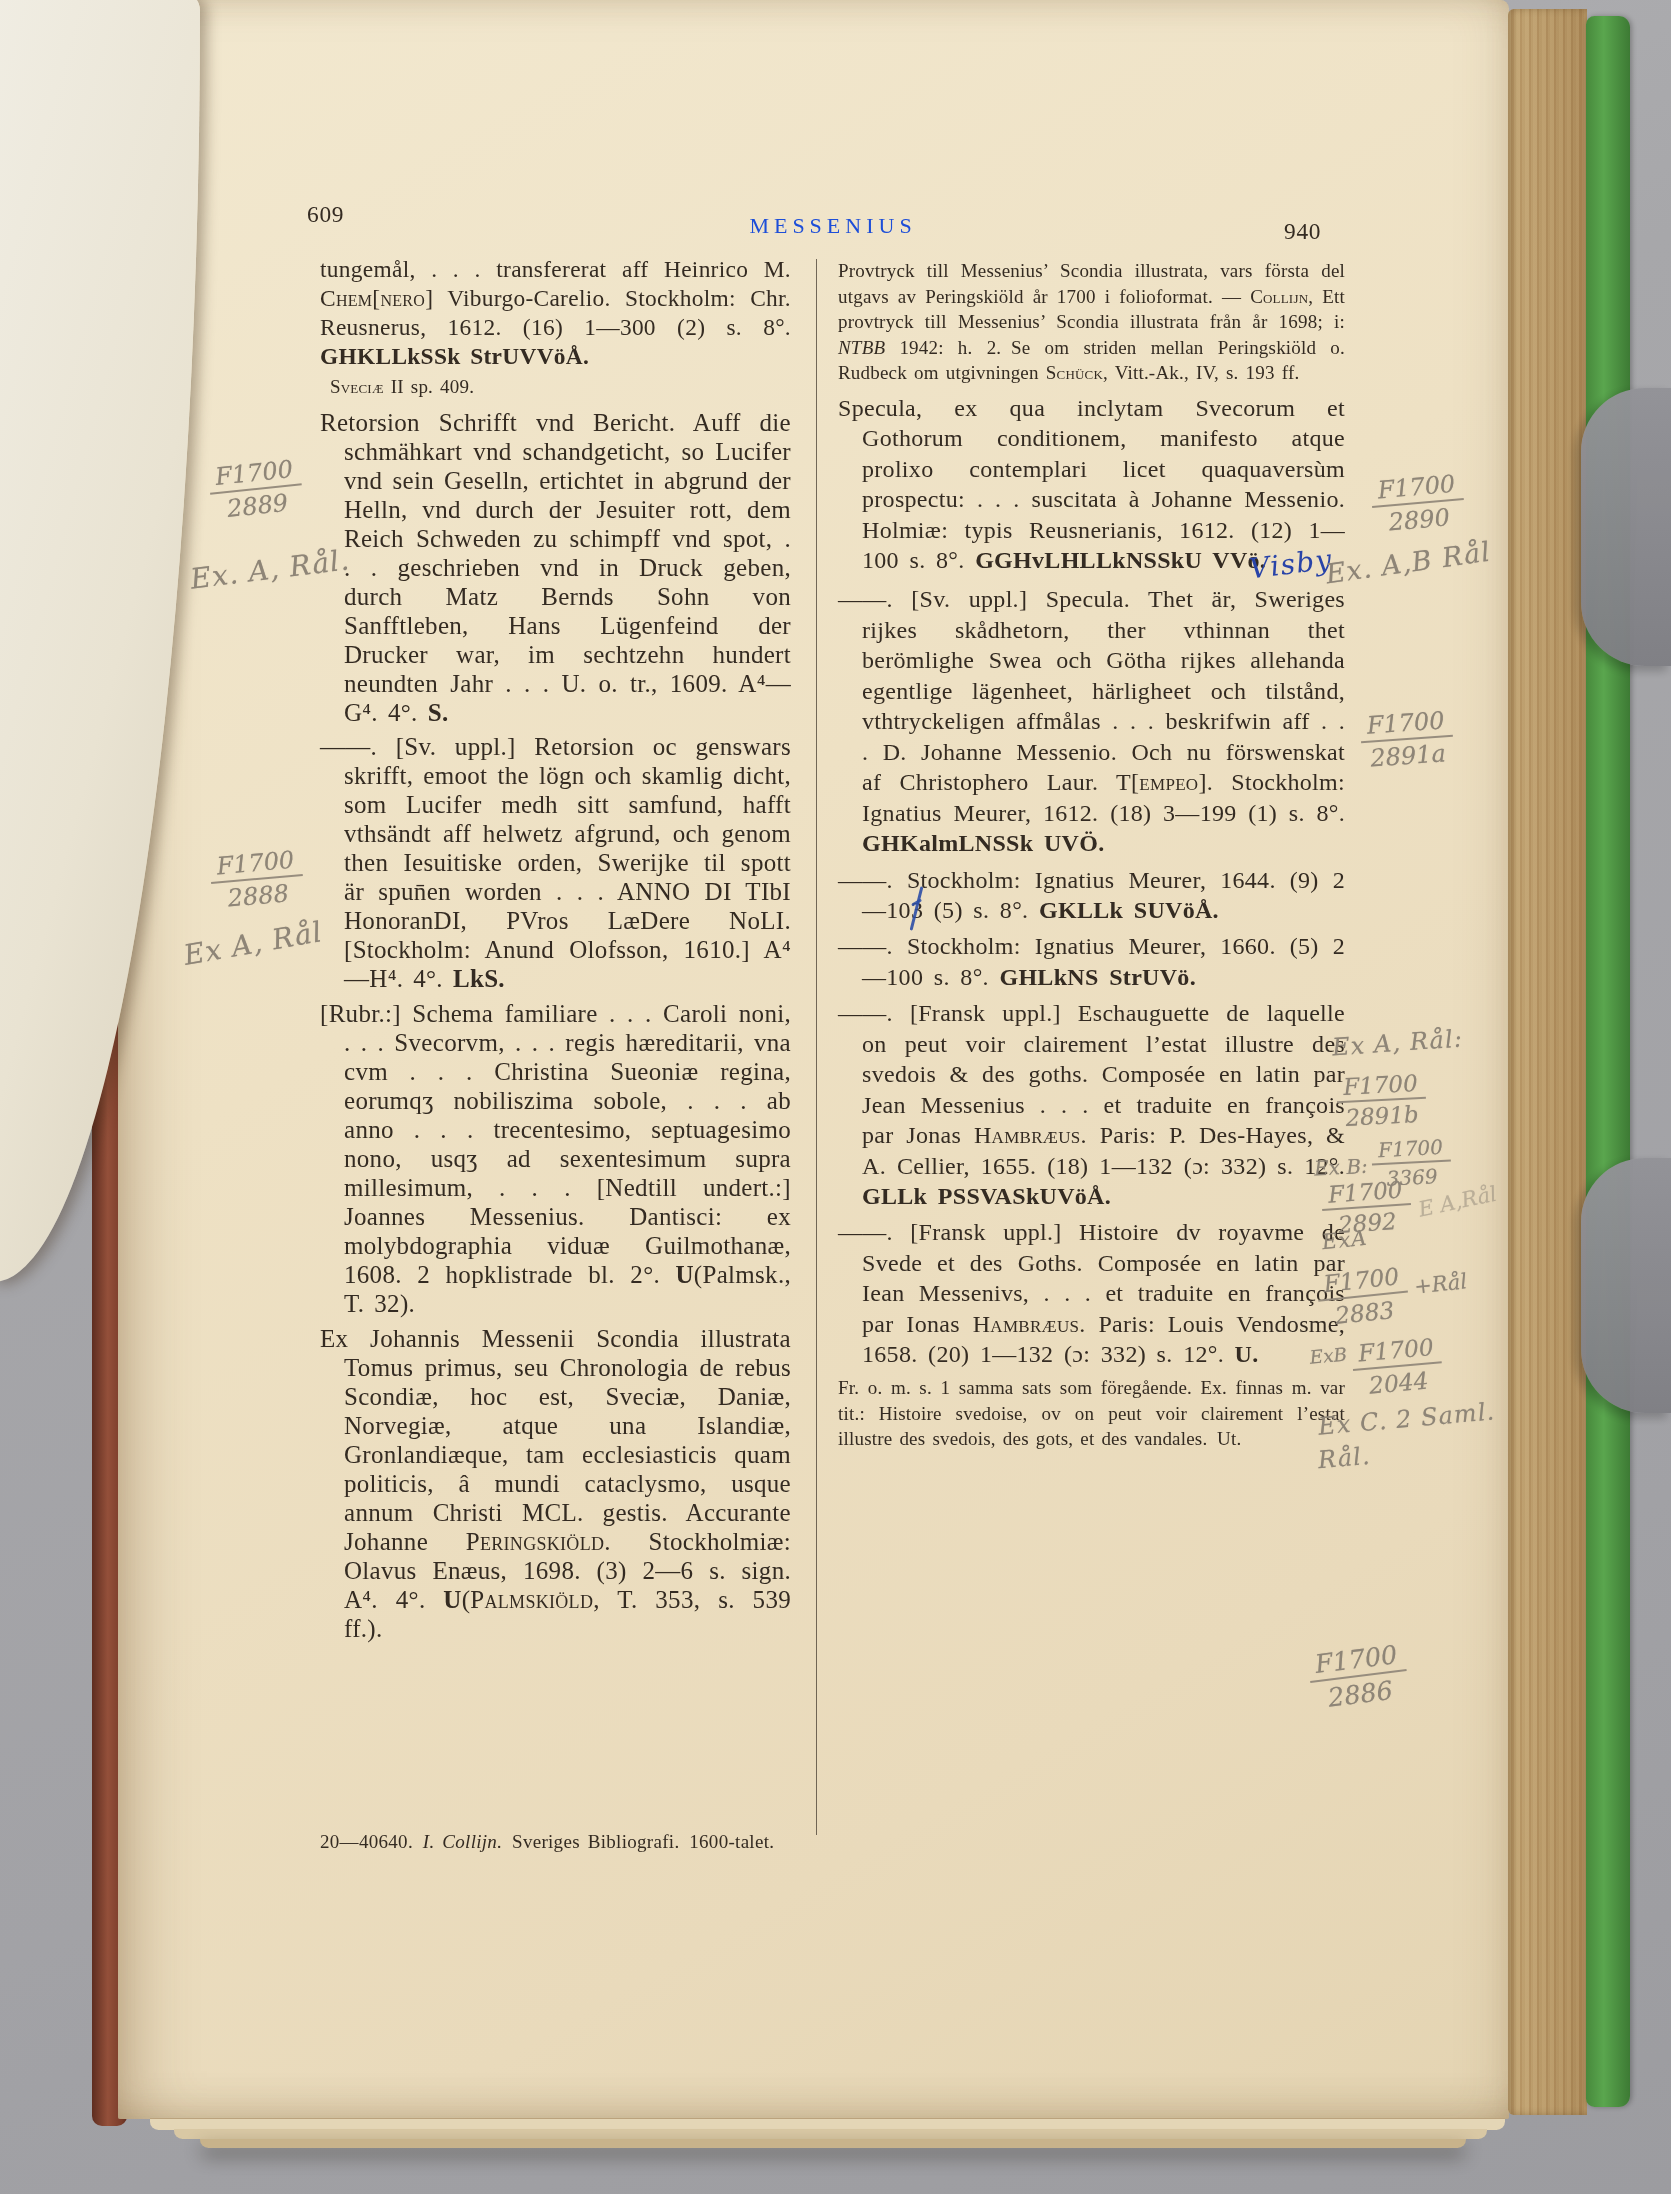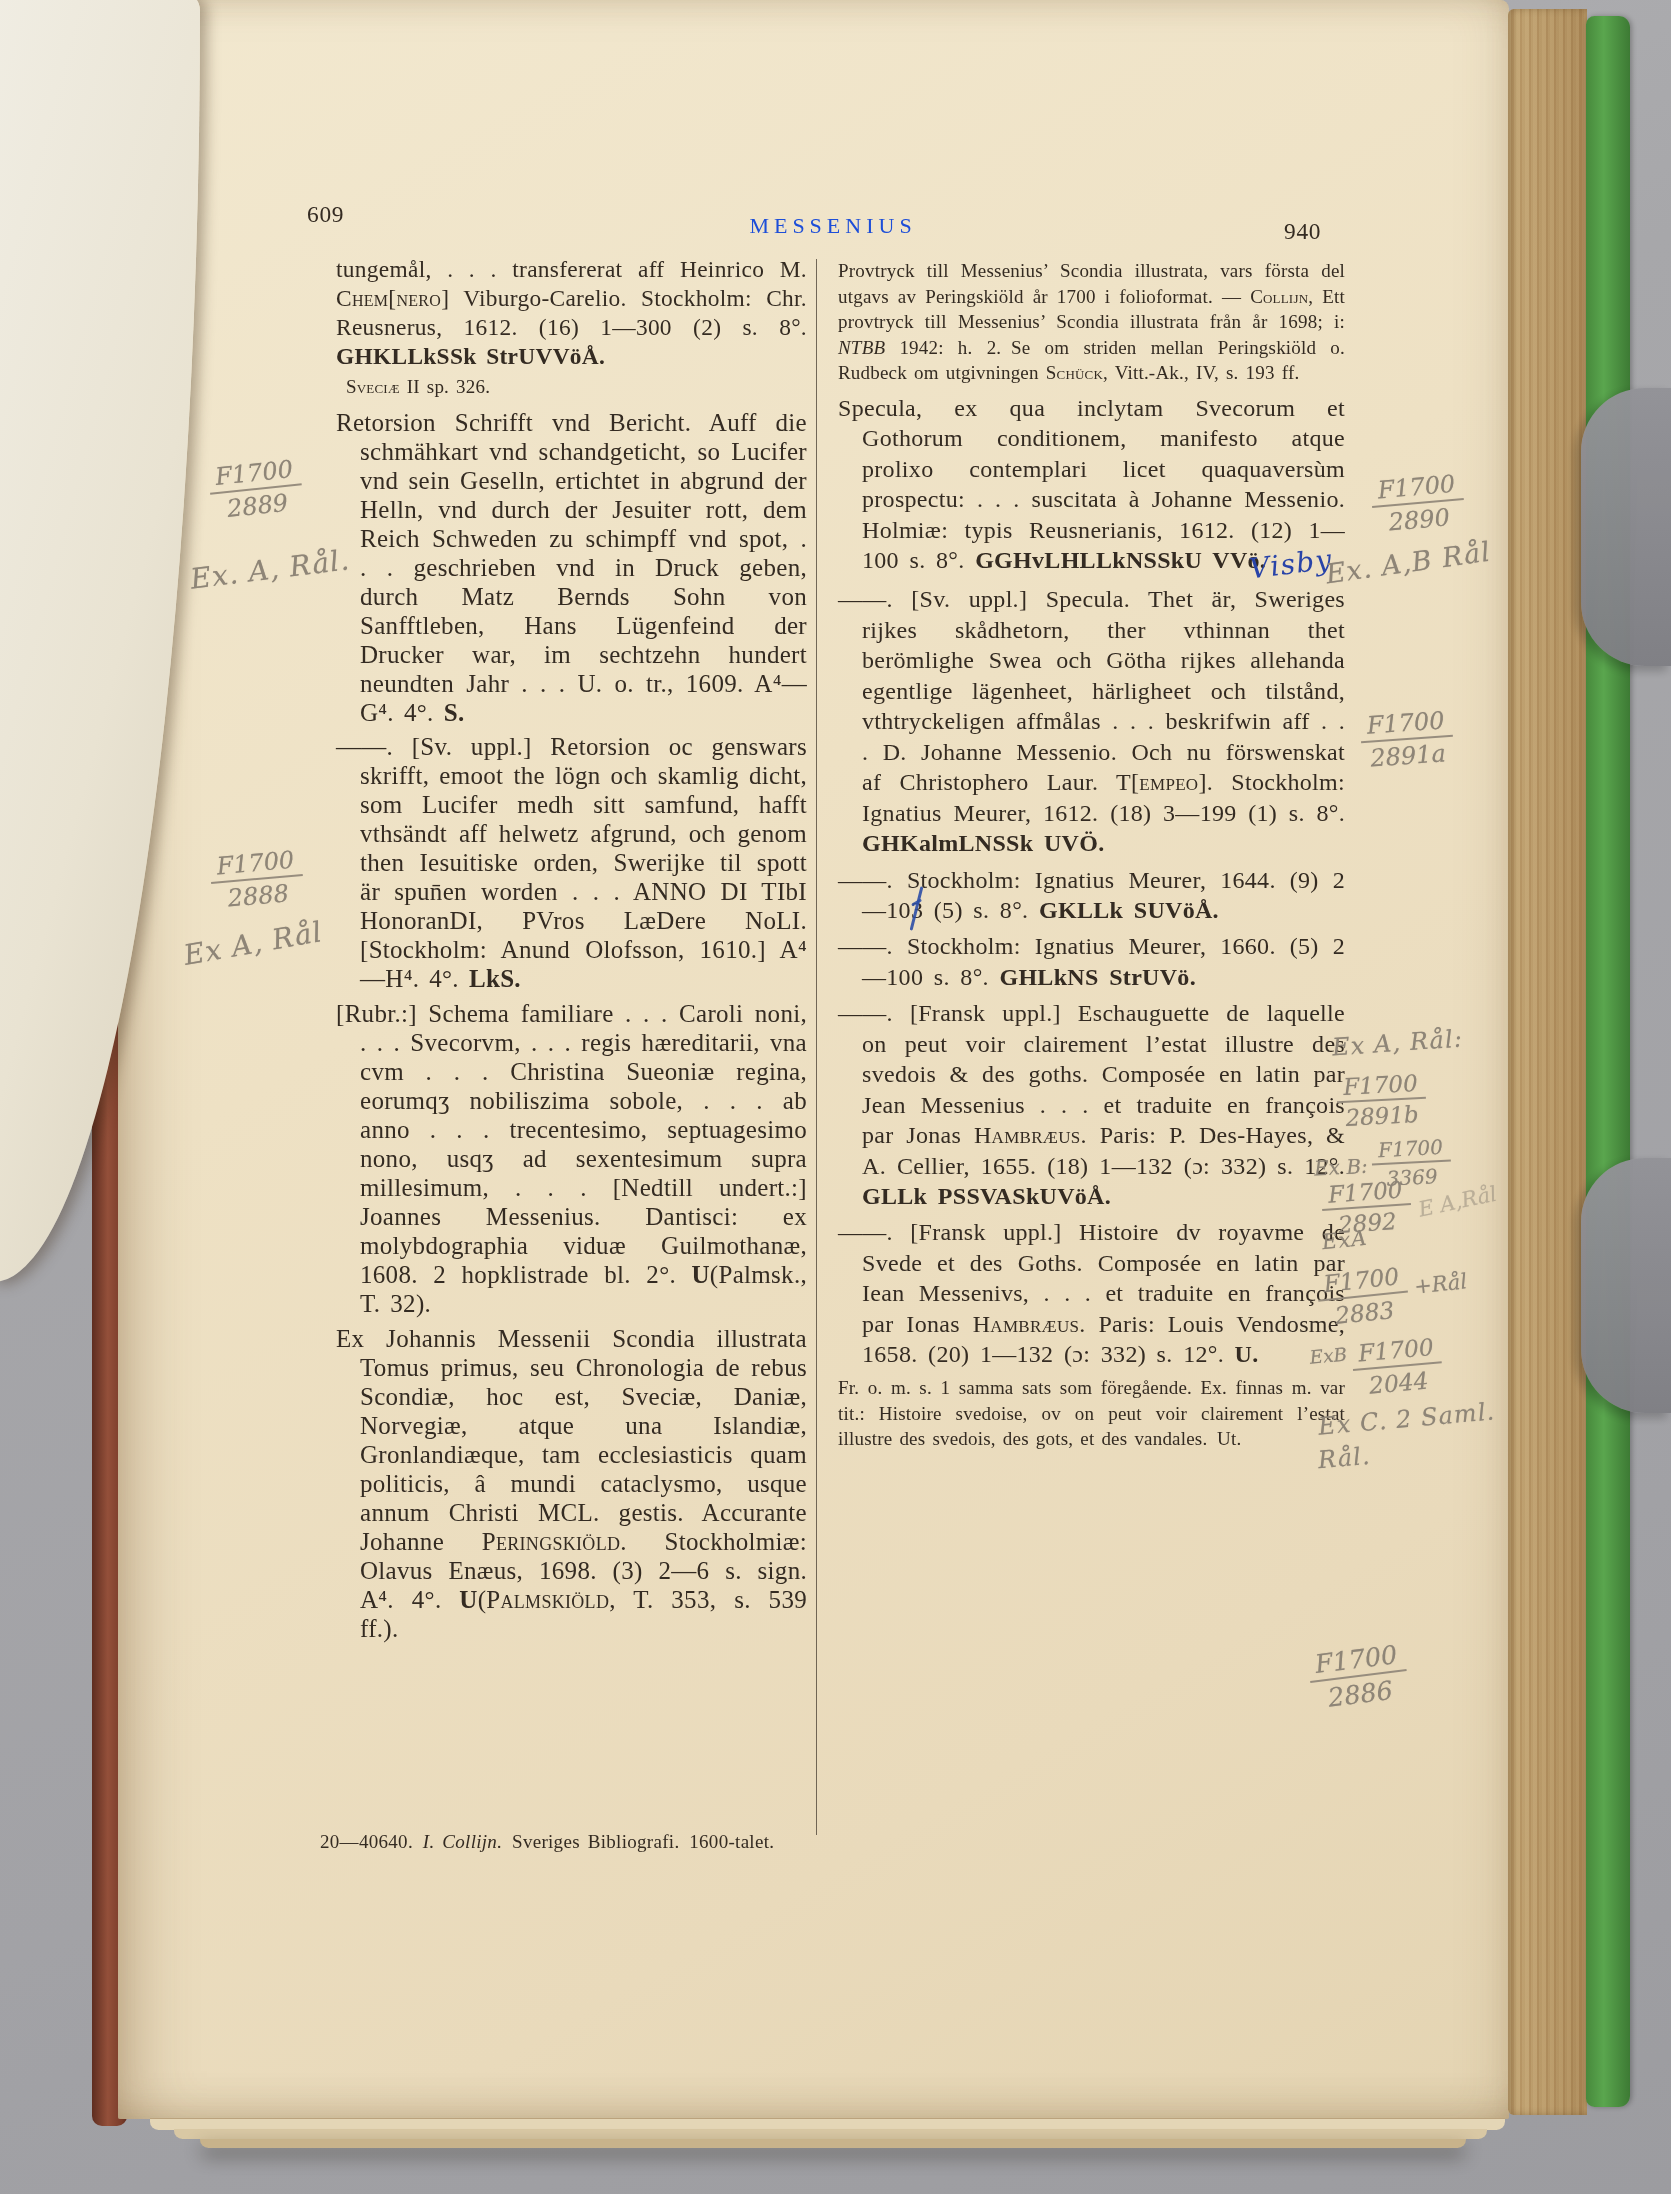--- a/index.html
+++ b/index.html
@@ -44,21 +44,21 @@
   .bot-strip.b3{left:200px;top:2139px;width:1266px;height:8.5px;background:#c8b38b;
     box-shadow:0 8.5px 18.4px rgba(25,20,10,.45);}
   .pagenum{position:absolute;font-size:23.4px;color:#342b22;letter-spacing:0.7px;}
   #pg-left{left:307px;top:201px;}
   #pg-right{left:1284px;top:218px;}
   #running-title{position:absolute;left:320px;top:213px;width:1026px;text-align:center;
     font-size:22px;letter-spacing:5px;color:#1d4ed8;}
   #col-rule{position:absolute;left:816px;top:259px;width:1.4px;height:1576px;
     background:#473d31;opacity:.75;}
   .col{position:absolute;color:#342b22;text-align:justify;}
-  #col-left{left:336px;top:255px;width:471px;}
+  #col-left{left:320px;top:255px;width:471px;}
   #col-right{left:838px;top:258px;width:507px;}
   .para{margin:0 0 5.7px 0;}
   .para.entry{font-size:25px;line-height:29px;letter-spacing:0.3px;word-spacing:3.5px;
     text-indent:-24px;padding-left:24px;}
   #col-right .para.entry{font-size:24px;line-height:30.5px;word-spacing:4.3px;}
   .para.cont{font-size:23.4px;line-height:29px;letter-spacing:0.3px;word-spacing:3.5px;margin-bottom:2.8px;}
   .para.note{font-size:19px;line-height:25.5px;letter-spacing:0.2px;word-spacing:2.1px;margin-bottom:7px;}
   #col-left .para.note{padding-left:10px;margin-bottom:8.5px;}
   .sg-n{}
   .sg-b{font-weight:bold;}
@@ -101,21 +101,21 @@
 <div class="bot-strip b2"></div>
 <div class="bot-strip b3"></div>
 
 <div class="pagenum" id="pg-left">609</div>
 <div id="running-title">MESSENIUS</div>
 <div class="pagenum" id="pg-right">940</div>
 
 <div id="col-rule"></div>
 <div class="col" id="col-left">
     <p class="para cont"><span class="sg-n">tungemål, . . . transfererat aff Heinrico M. </span><span class="sg-sc">Chem[nero]</span><span class="sg-n"> Viburgo-Carelio. Stockholm: Chr. Reusnerus, 1612. (16) 1—300 (2) s. 8°. </span><span class="sg-b">GHKLLkSSk StrUVVöÅ.</span></p>
-    <p class="para note"><span class="sg-sc">Sveciæ</span><span class="sg-n"> II sp. 326.</span></p>
+    <p class="para note"><span class="sg-sc">Sveciæ</span><span class="sg-n"> II sp. 409.</span></p>
     <p class="para entry"><span class="sg-n">Retorsion Schrifft vnd Bericht. Auff die schmähkart vnd schandgeticht, so Lucifer vnd sein Geselln, ertichtet in abgrund der Helln, vnd durch der Jesuiter rott, dem Reich Schweden zu schimpff vnd spot, . . . geschrieben vnd in Druck geben, durch Matz Bernds Sohn von Sanfftleben, Hans Lügenfeind der Drucker war, im sechtzehn hundert neundten Jahr . . . U. o. tr., 1609. A⁴—G⁴. 4°. </span><span class="sg-b">S.</span></p>
     <p class="para entry"><span class="sg-n">——. [Sv. uppl.] Retorsion oc genswars skrifft, emoot the lögn och skamlig dicht, som Lucifer medh sitt samfund, hafft vthsändt aff helwetz afgrund, och genom then Iesuitiske orden, Swerijke til spott är spun̄en worden . . . ANNO DI TIbI HonoranDI, PVros LæDere NoLI. [Stockholm: Anund Olofsson, 1610.] A⁴—H⁴. 4°. </span><span class="sg-b">LkS.</span></p>
     <p class="para entry"><span class="sg-n">[Rubr.:] Schema familiare . . . Caroli noni, . . . Svecorvm, . . . regis hæreditarii, vna cvm . . . Christina Sueoniæ regina, eorumqʒ nobiliszima sobole, . . . ab anno . . . trecentesimo, septuagesimo nono, usqʒ ad sexentesimum supra millesimum, . . . [Nedtill undert.:] Joannes Messenius. Dantisci: ex molybdographia viduæ Guilmothanæ, 1608. 2 hopklistrade bl. 2°. </span><span class="sg-b">U</span><span class="sg-n">(Palmsk., T. 32).</span></p>
     <p class="para entry"><span class="sg-n">Ex Johannis Messenii Scondia illustrata Tomus primus, seu Chronologia de rebus Scondiæ, hoc est, Sveciæ, Daniæ, Norvegiæ, atque una Islandiæ, Gronlandiæque, tam ecclesiasticis quam politicis, â mundi cataclysmo, usque annum Christi MCL. gestis. Accurante Johanne </span><span class="sg-sc">Peringskiöld</span><span class="sg-n">. Stockholmiæ: Olavus Enæus, 1698. (3) 2—6 s. sign. A⁴. 4°. </span><span class="sg-b">U</span><span class="sg-n">(</span><span class="sg-sc">Palmskiöld</span><span class="sg-n">, T. 353, s. 539 ff.).</span></p>
   </div>
 <div class="col" id="col-right">
     <p class="para note"><span class="sg-n">Provtryck till Messenius’ Scondia illustrata, vars första del utgavs av Peringskiöld år 1700 i folioformat. — </span><span class="sg-sc">Collijn</span><span class="sg-n">, Ett provtryck till Messenius’ Scondia illustrata från år 1698; i: </span><span class="sg-i">NTBB</span><span class="sg-n"> 1942: h. 2. Se om striden mellan Peringskiöld o. Rudbeck om utgivningen </span><span class="sg-sc">Schück</span><span class="sg-n">, Vitt.-Ak., IV, s. 193 ff.</span></p>
     <p class="para entry"><span class="sg-n">Specula, ex qua inclytam Svecorum et Gothorum conditionem, manifesto atque prolixo contemplari licet quaquaversùm prospectu: . . . suscitata à Johanne Messenio. Holmiæ: typis Reusnerianis, 1612. (12) 1—100 s. 8°. </span><span class="sg-b">GGHvLHLLkNSSkU VVö.</span><span class="sg-hb"> Visby</span></p>
     <p class="para entry"><span class="sg-n">——. [Sv. uppl.] Specula. Thet är, Sweriges rijkes skådhetorn, ther vthinnan thet berömlighe Swea och Götha rijkes allehanda egentlige lägenheet, härligheet och tilstånd, vthtryckeligen affmålas . . . beskrifwin aff . . . D. Johanne Messenio. Och nu förswenskat af Christophero Laur. T[</span><span class="sg-sc">empeo</span><span class="sg-n">]. Stockholm: Ignatius Meurer, 1612. (18) 3—199 (1) s. 8°. </span><span class="sg-b">GHKalmLNSSk UVÖ.</span></p>
     <p class="para entry"><span class="sg-n">——. Stockholm: Ignatius Meurer, 1644. (9) 2—10</span><span class="sg-mb">3</span><span class="sg-n"> (5) s. 8°. </span><span class="sg-b">GKLLk SUVöÅ.</span></p>

